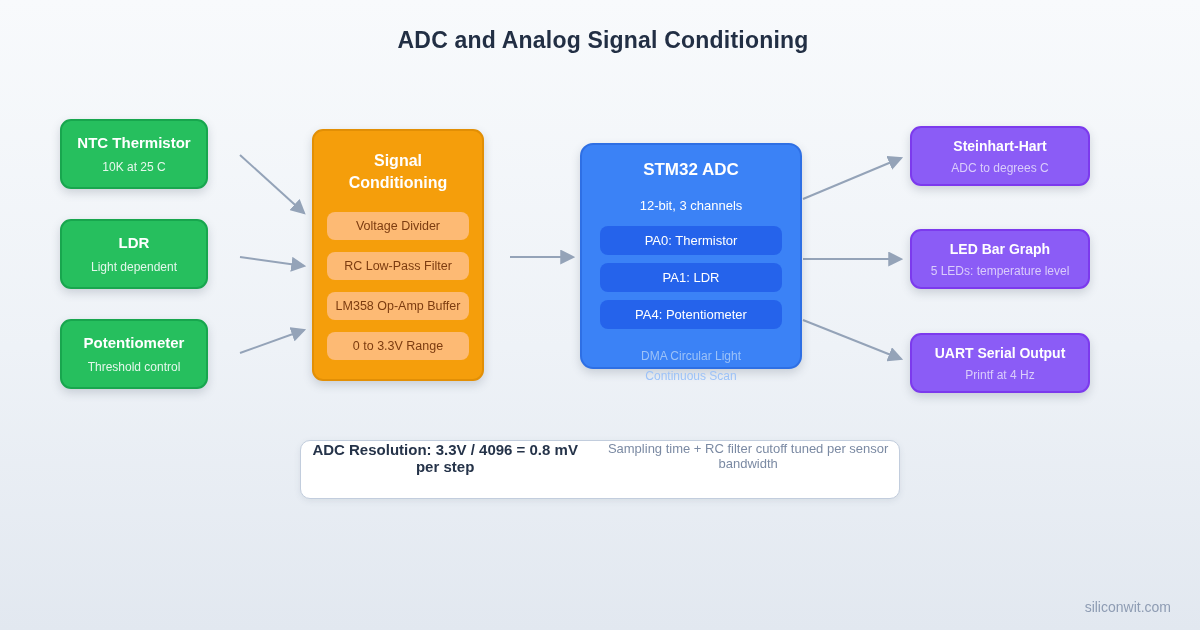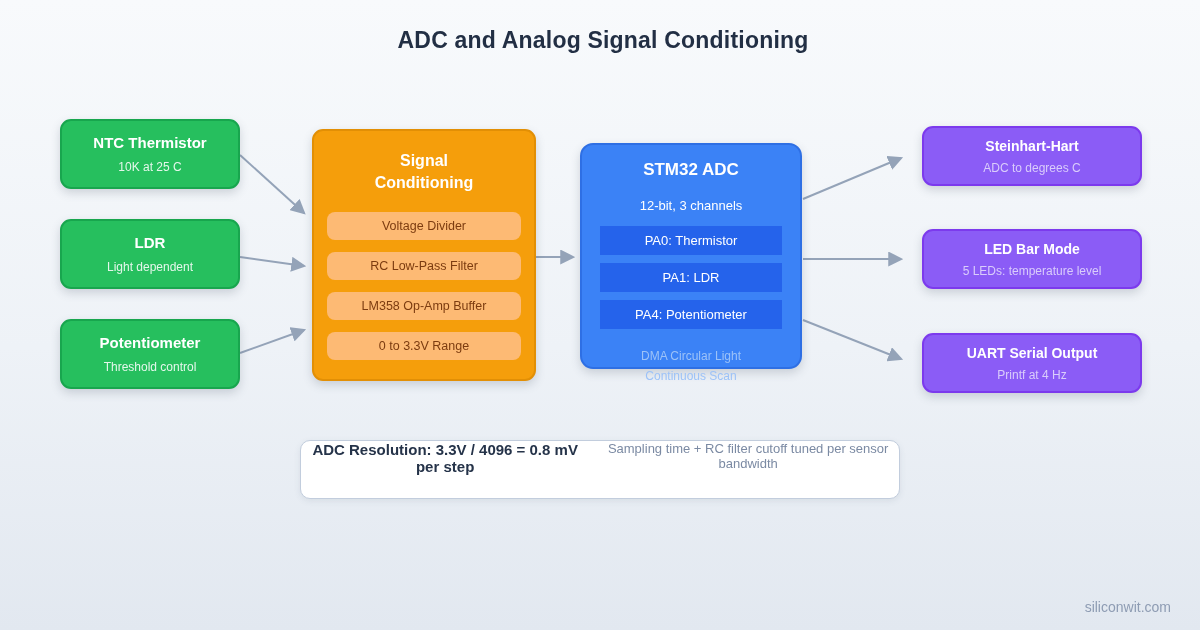--- a/index.html
+++ b/index.html
@@ -34,36 +34,36 @@
   }
   .node {
     position: absolute;
     border-radius: 11px;
     box-shadow: 0 4px 10px rgba(71, 85, 105, 0.22);
     text-align: center;
   }
   
   .sensor {
     left: 60px;
-    width: 180px;
+    width: 148px;
     height: 70px;
     background: #26bf5e;
     border: 2px solid #18a64e;
     display: flex;
     flex-direction: column;
     justify-content: center;
     gap: 9px;
   }
   .sensor-title { font-size: 15px; font-weight: bold; color: #ffffff; }
   .sensor-sub   { font-size: 12px; color: rgba(255,255,255,0.88); }
   
   .cond {
     left: 312px;
     top: 129px;
-    width: 224px;
+    width: 172px;
     height: 252px;
     background: #f59e0b;
     border: 2px solid #e28f05;
     padding: 17px 13px 14px;
     display: flex;
     flex-direction: column;
   }
   .cond-title {
     font-size: 16px;
     font-weight: bold;
@@ -91,40 +91,39 @@
     border: 2px solid #2e6fe4;
     border-radius: 13px;
     padding: 15px 18px 12px;
     display: flex;
     flex-direction: column;
   }
   .adc-title { font-size: 17px; font-weight: bold; color: #ffffff; margin-bottom: 18px; }
   .adc-sub   { font-size: 13px; color: #ffffff; margin-bottom: 13px; }
   .adc-chan {
     background: #2563eb;
-    border-radius: 0;
+    border-radius: 8px;
     font-size: 13px;
     color: #ffffff;
     padding: 7px 4px;
     margin-bottom: 8px;
   }
   .adc-footer { font-size: 12px; color: #9cc2f8; margin-top: 6px; }
   .adc-footer.first { margin-top: 12px; }
   
   .output {
     left: 910px;
-    width: 220px;
+    width: 180px;
     height: 60px;
     background: #8b5cf6;
     border: 2px solid #7c3aed;
     display: flex;
     flex-direction: column;
     justify-content: center;
     gap: 7px;
-    margin-left: 12px;
   }
   .output-title { font-size: 14px; font-weight: bold; color: #ffffff; }
   .output-sub   { font-size: 12px; color: #dacdfb; }
   
   .note {
     position: absolute;
     left: 300px;
     top: 440px;
     width: 600px;
     height: 59px;
@@ -199,21 +198,21 @@
     <div class="adc-chan">PA4: Potentiometer</div>
     <div class="adc-footer first">DMA Circular Light</div>
     <div class="adc-footer">Continuous Scan</div>
   </div>
 
   <div class="node output" style="top:126px">
     <div class="output-title">Steinhart-Hart</div>
     <div class="output-sub">ADC to degrees C</div>
   </div>
   <div class="node output" style="top:229px">
-    <div class="output-title">LED Bar Mode</div>
+    <div class="output-title">LED Bar Graph</div>
     <div class="output-sub">5 LEDs: temperature level</div>
   </div>
   <div class="node output" style="top:333px">
     <div class="output-title">UART Serial Output</div>
     <div class="output-sub">Printf at 4 Hz</div>
   </div>
 
   <div class="note">
     <div class="note-title">ADC Resolution: 3.3V / 4096 = 0.8 mV per step</div>
     <div class="note-sub">Sampling time + RC filter cutoff tuned per sensor bandwidth</div>

